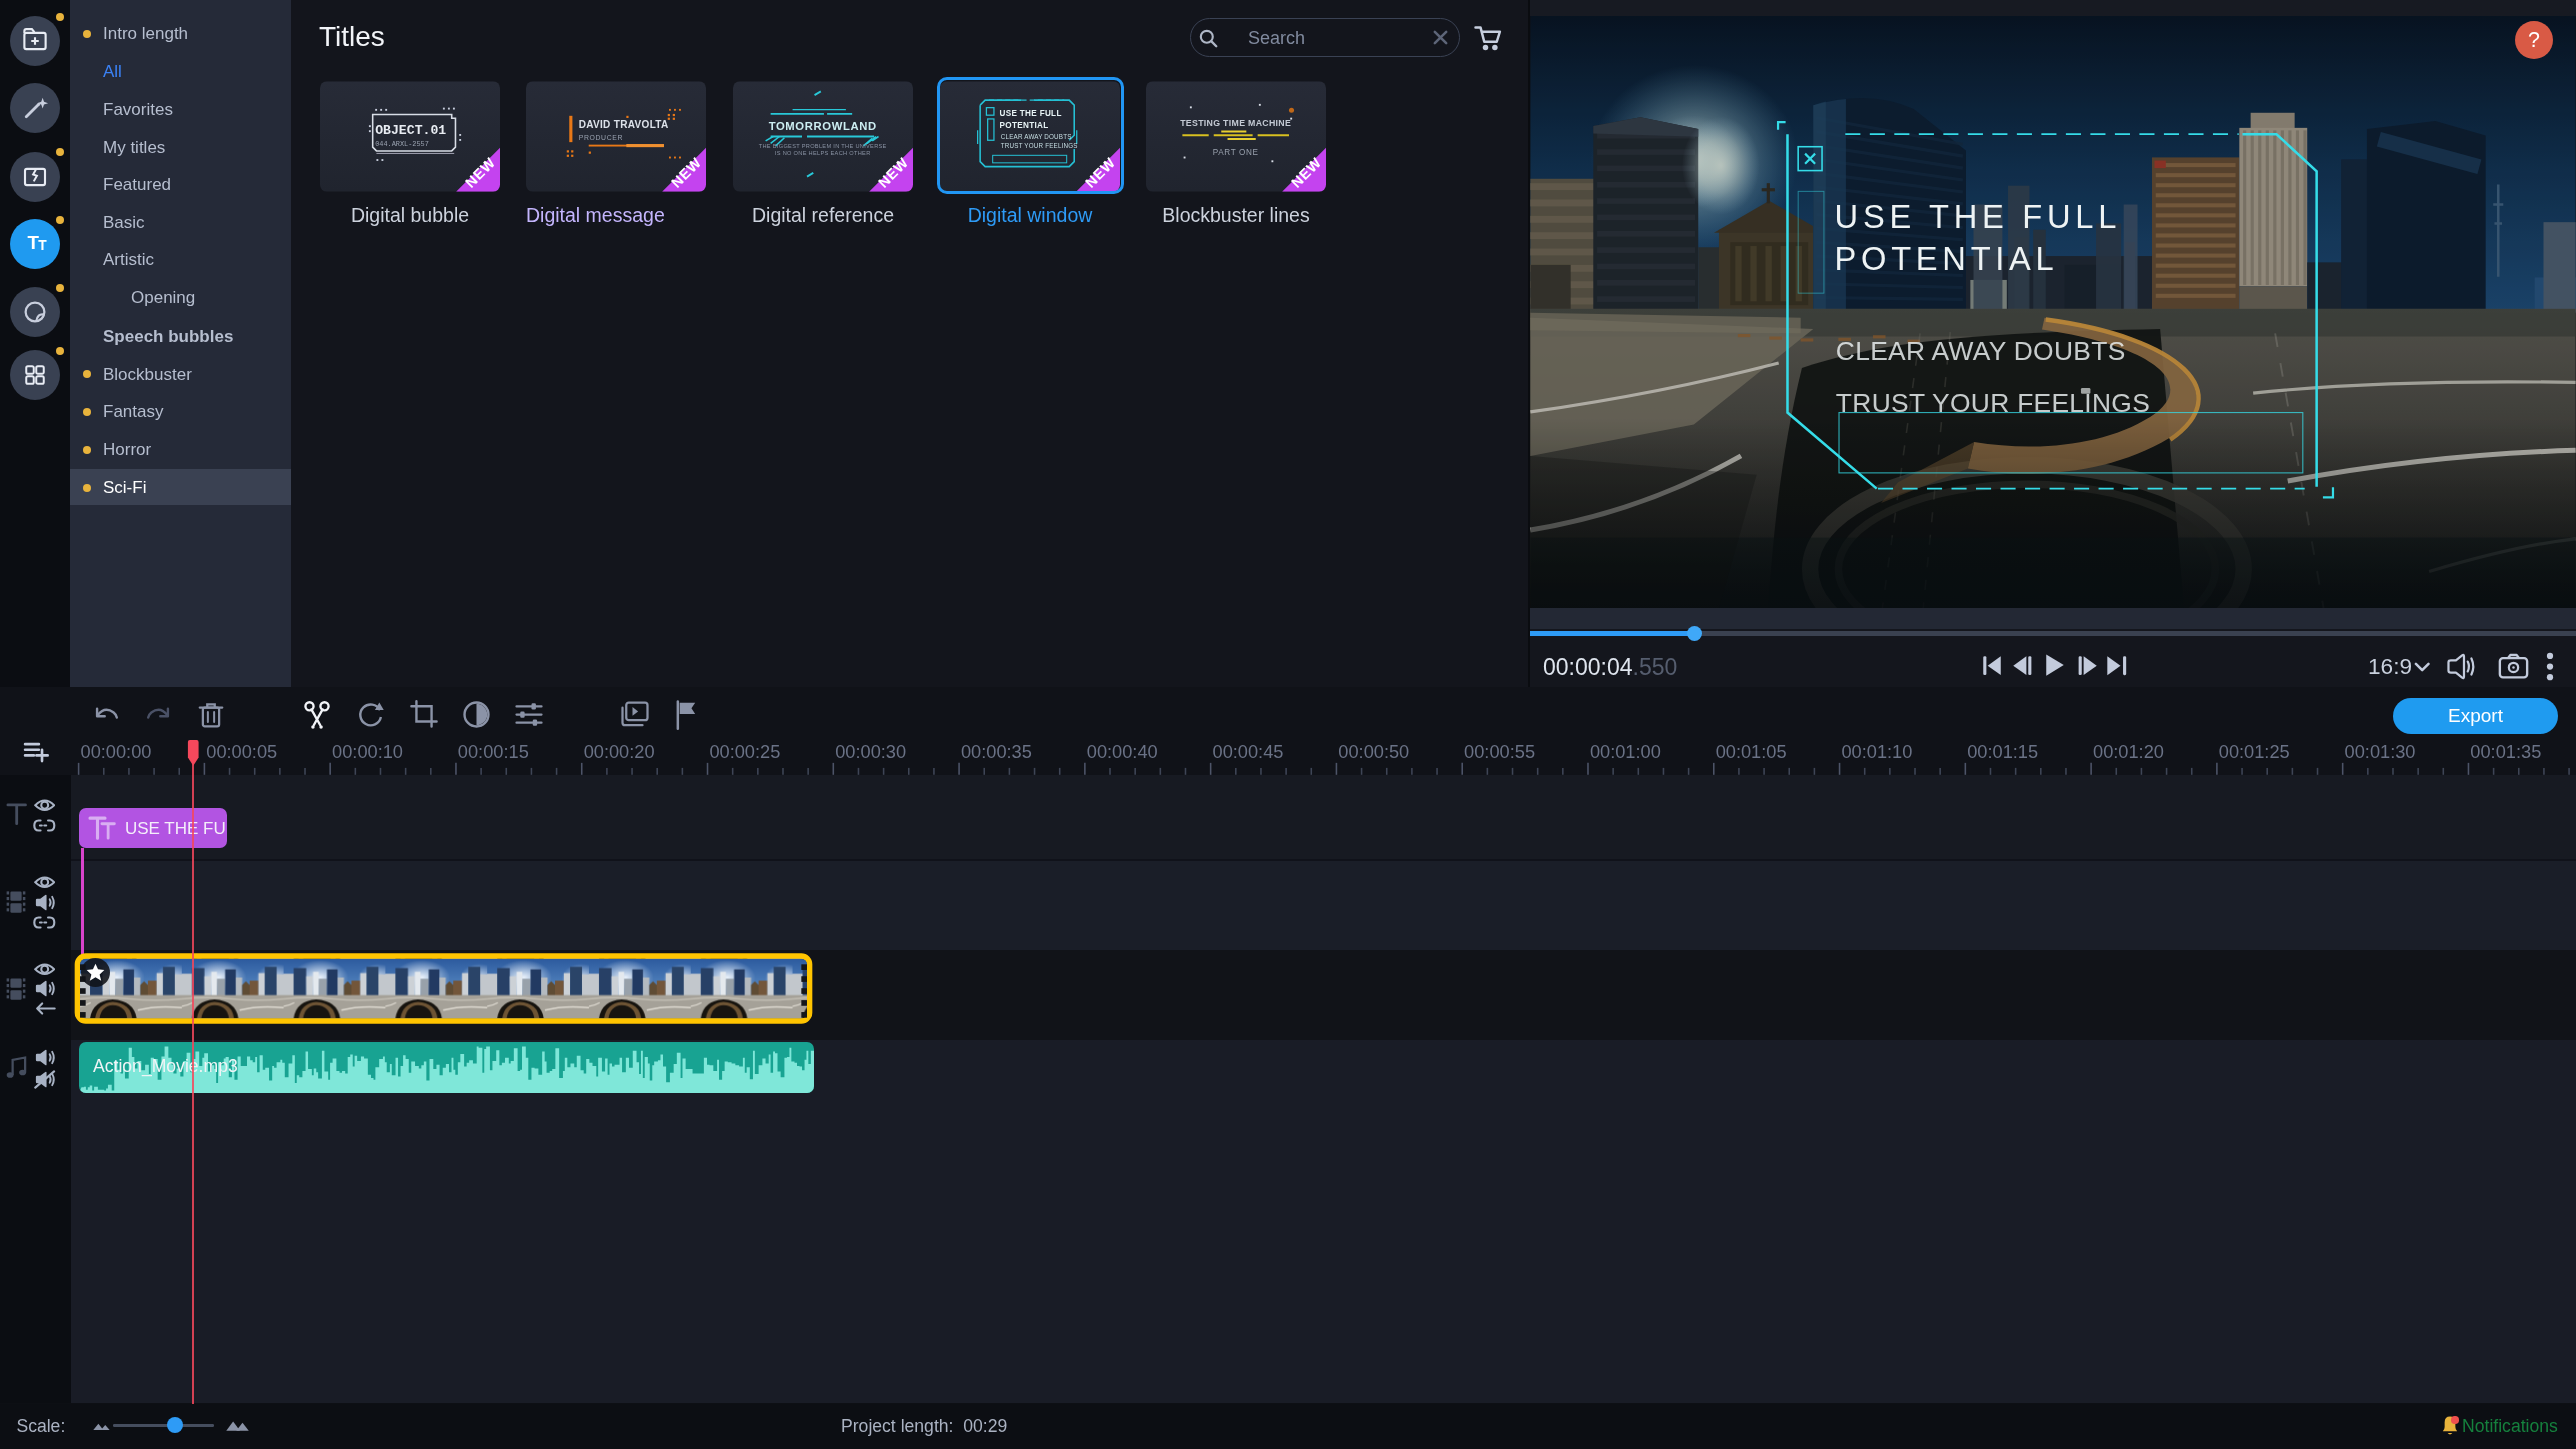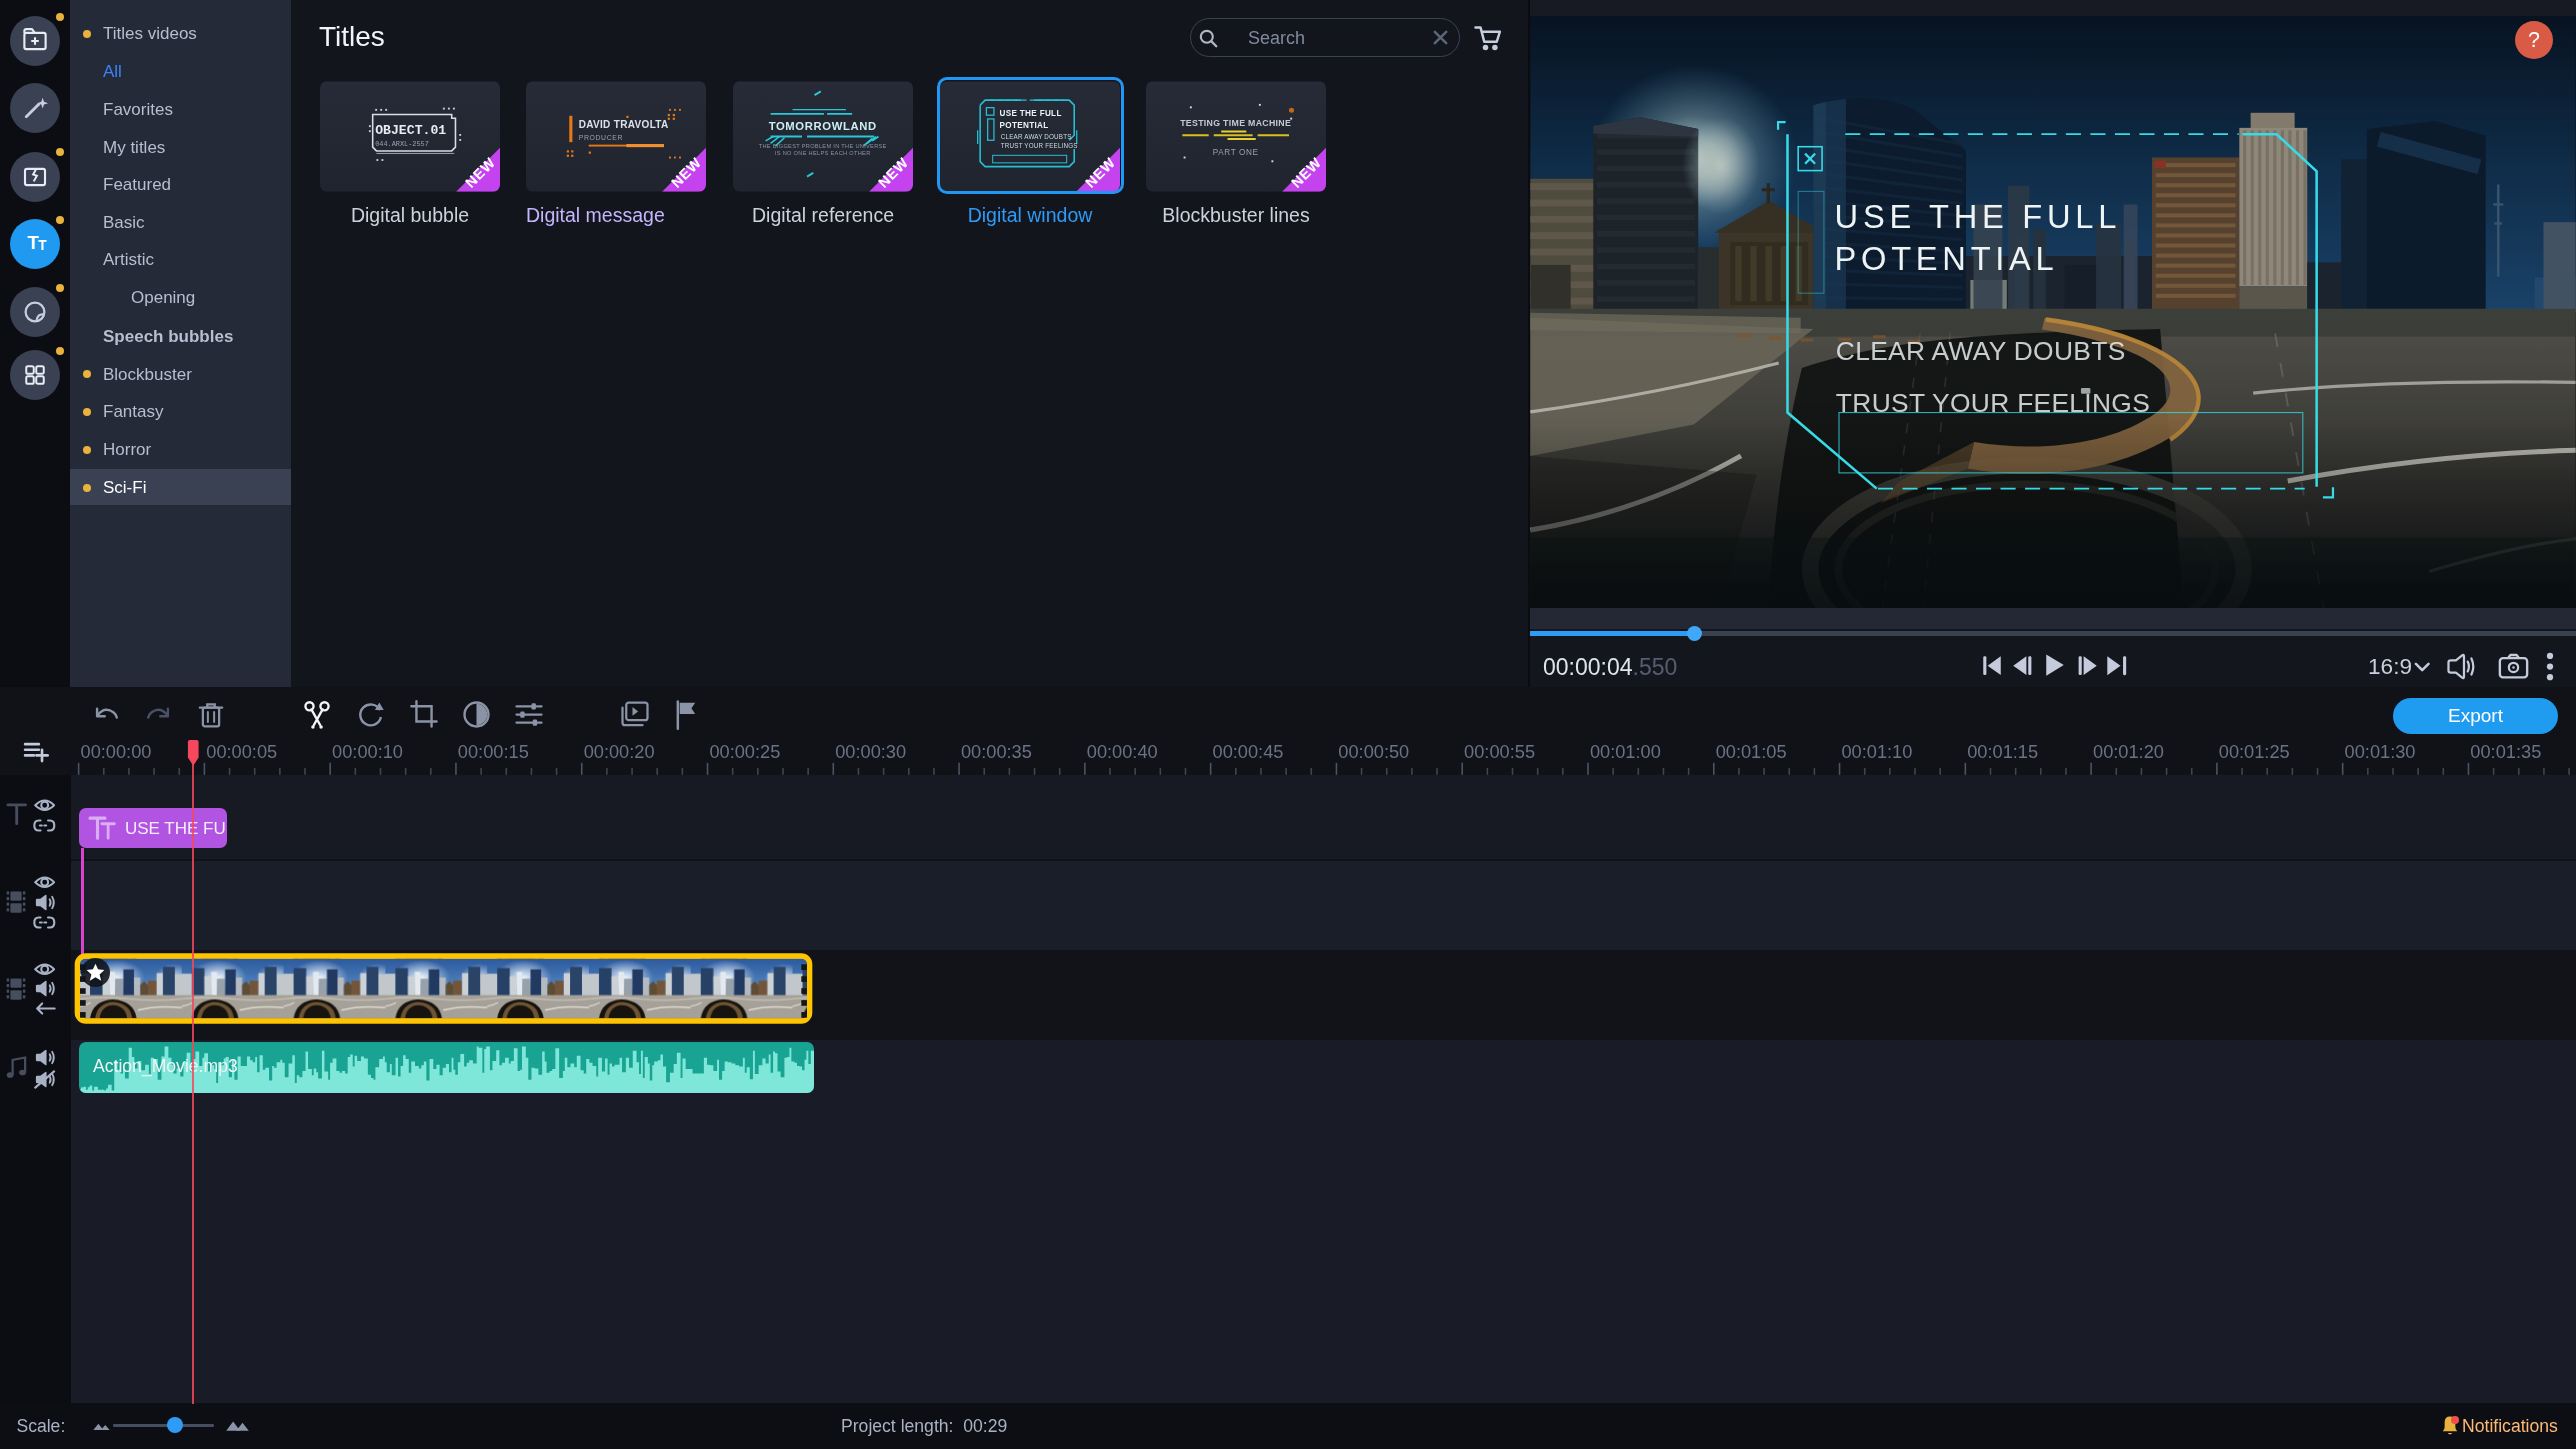--- a/index.html
+++ b/index.html
@@ -57,21 +57,21 @@
       <g>
         <rect x="-14" y="-14" width="12" height="12" rx="2.5" fill="none" stroke="#e8ecf4" stroke-width="3.2"></rect>
         <rect x="2" y="-14" width="12" height="12" rx="2.5" fill="none" stroke="#e8ecf4" stroke-width="3.2"></rect>
         <rect x="-14" y="2" width="12" height="12" rx="2.5" fill="none" stroke="#e8ecf4" stroke-width="3.2"></rect>
         <rect x="2" y="2" width="12" height="12" rx="2.5" fill="none" stroke="#e8ecf4" stroke-width="3.2"></rect>
       </g>
     </svg>
     <div class="abs" style="left:56px;top:347px;width:8.2px;height:8.2px;border-radius:50%;background:#e8b33c;"></div>
 <div class="abs" style="left:70px;top:0;width:221px;height:687px;background:#252a38;"></div>
     <div class="abs" style="left:83px;top:30px;width:8.2px;height:8.2px;border-radius:50%;background:#e8b33c;"></div>
-    <div class="abs" style="left:103px;top:23px;height:21.4px;line-height:21.4px;font-size:17px;color:#b6becf;">Titles videos</div>
+    <div class="abs" style="left:103px;top:23px;height:21.4px;line-height:21.4px;font-size:17px;color:#b6becf;">Intro length</div>
     <div class="abs" style="left:103px;top:61px;height:21.4px;line-height:21.4px;font-size:17px;color:#3b82f6;">All</div>
     <div class="abs" style="left:103px;top:99px;height:21.4px;line-height:21.4px;font-size:17px;color:#b6becf;">Favorites</div>
     <div class="abs" style="left:103px;top:137px;height:21.4px;line-height:21.4px;font-size:17px;color:#b6becf;">My titles</div>
     <div class="abs" style="left:103px;top:174px;height:21.4px;line-height:21.4px;font-size:17px;color:#b6becf;">Featured</div>
     <div class="abs" style="left:103px;top:212px;height:21.4px;line-height:21.4px;font-size:17px;color:#b6becf;">Basic</div>
     <div class="abs" style="left:103px;top:249px;height:21.4px;line-height:21.4px;font-size:17px;color:#b6becf;">Artistic</div>
     <div class="abs" style="left:103px;top:287px;height:21.4px;line-height:21.4px;font-size:17px;color:#b6becf;margin-left:28px;">Opening</div>
     <div class="abs" style="left:103px;top:326px;height:21.4px;line-height:21.4px;font-size:17px;color:#b6becf;font-weight:bold;">Speech bubbles</div>
     <div class="abs" style="left:83px;top:370px;width:8.2px;height:8.2px;border-radius:50%;background:#e8b33c;"></div>
     <div class="abs" style="left:103px;top:364px;height:21.4px;line-height:21.4px;font-size:17px;color:#b6becf;">Blockbuster</div>
@@ -821,14 +821,14 @@
     <svg class="abs" style="left:225px;top:1417px" width="25" height="15" viewBox="0 0 40 24">
       <path d="M 2 22 L 13 7 L 24 22 Z" fill="#8b93a7"></path>
       <path d="M 18 22 L 28 9 L 38 22 Z" fill="#8b93a7"></path>
     </svg>
     <div class="abs" style="left:841px;top:1416px;font-size:17.6px;color:#aab2c2;">Project length:&nbsp; 00:29</div>
     <svg class="abs" style="left:2438px;top:1414px" width="24" height="25" viewBox="0 0 40 42">
       <path d="M 20 4 Q 11 4 11 14 L 11 22 Q 11 26 8 29 L 32 29 Q 29 26 29 22 L 29 14 Q 29 4 20 4 Z" fill="#e8b33c"></path>
       <path d="M 16 32 Q 20 37 24 32 Z" fill="#e8b33c"></path>
     </svg>
     <div class="abs" style="left:2451px;top:1416px;width:7.5px;height:7.5px;border-radius:50%;background:#f0504e;"></div>
-    <div class="abs" style="left:2462px;top:1416px;font-size:17.6px;color:#fdba74;">Notifications</div>
+    <div class="abs" style="left:2462px;top:1416px;font-size:17.6px;color:#15803d;">Notifications</div>
 </div>
 
 </body></html>

